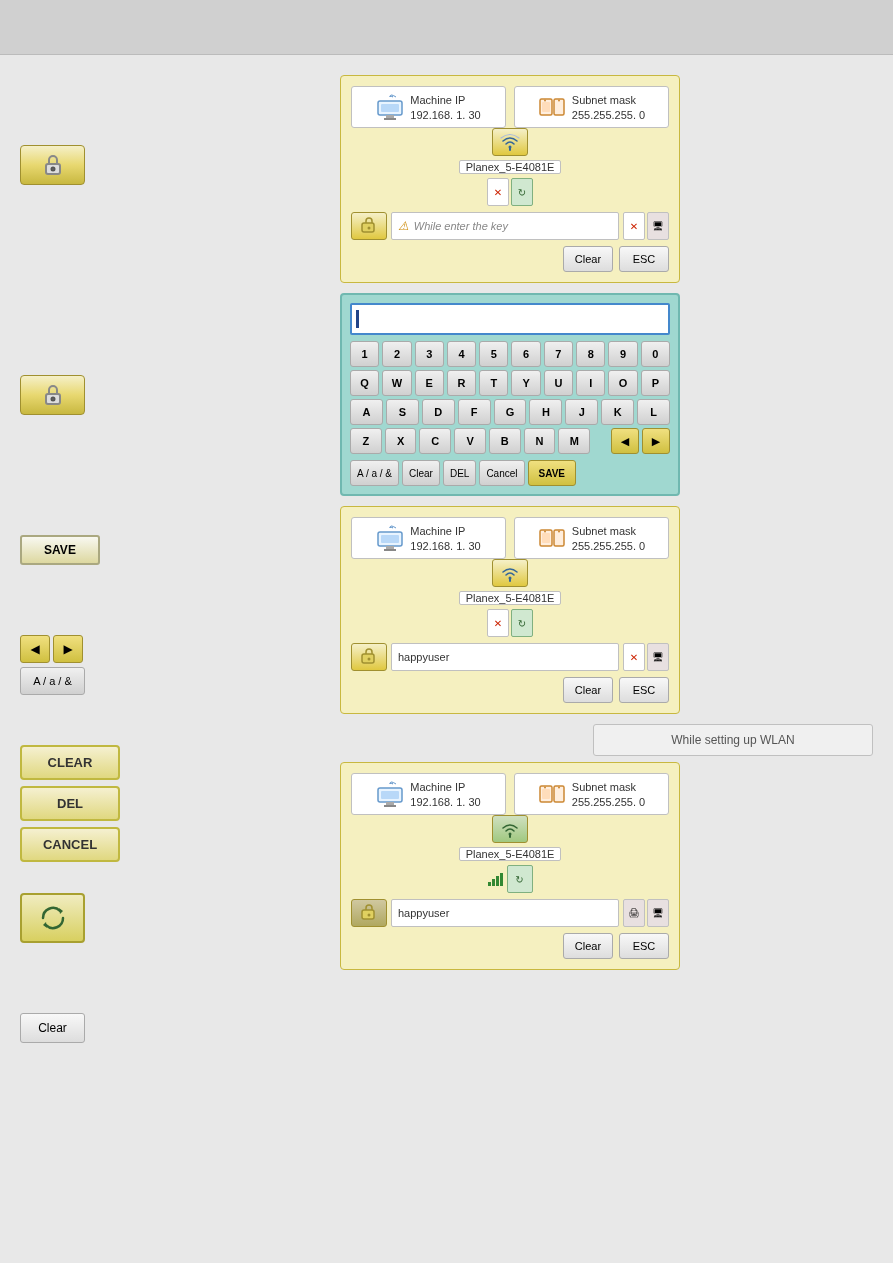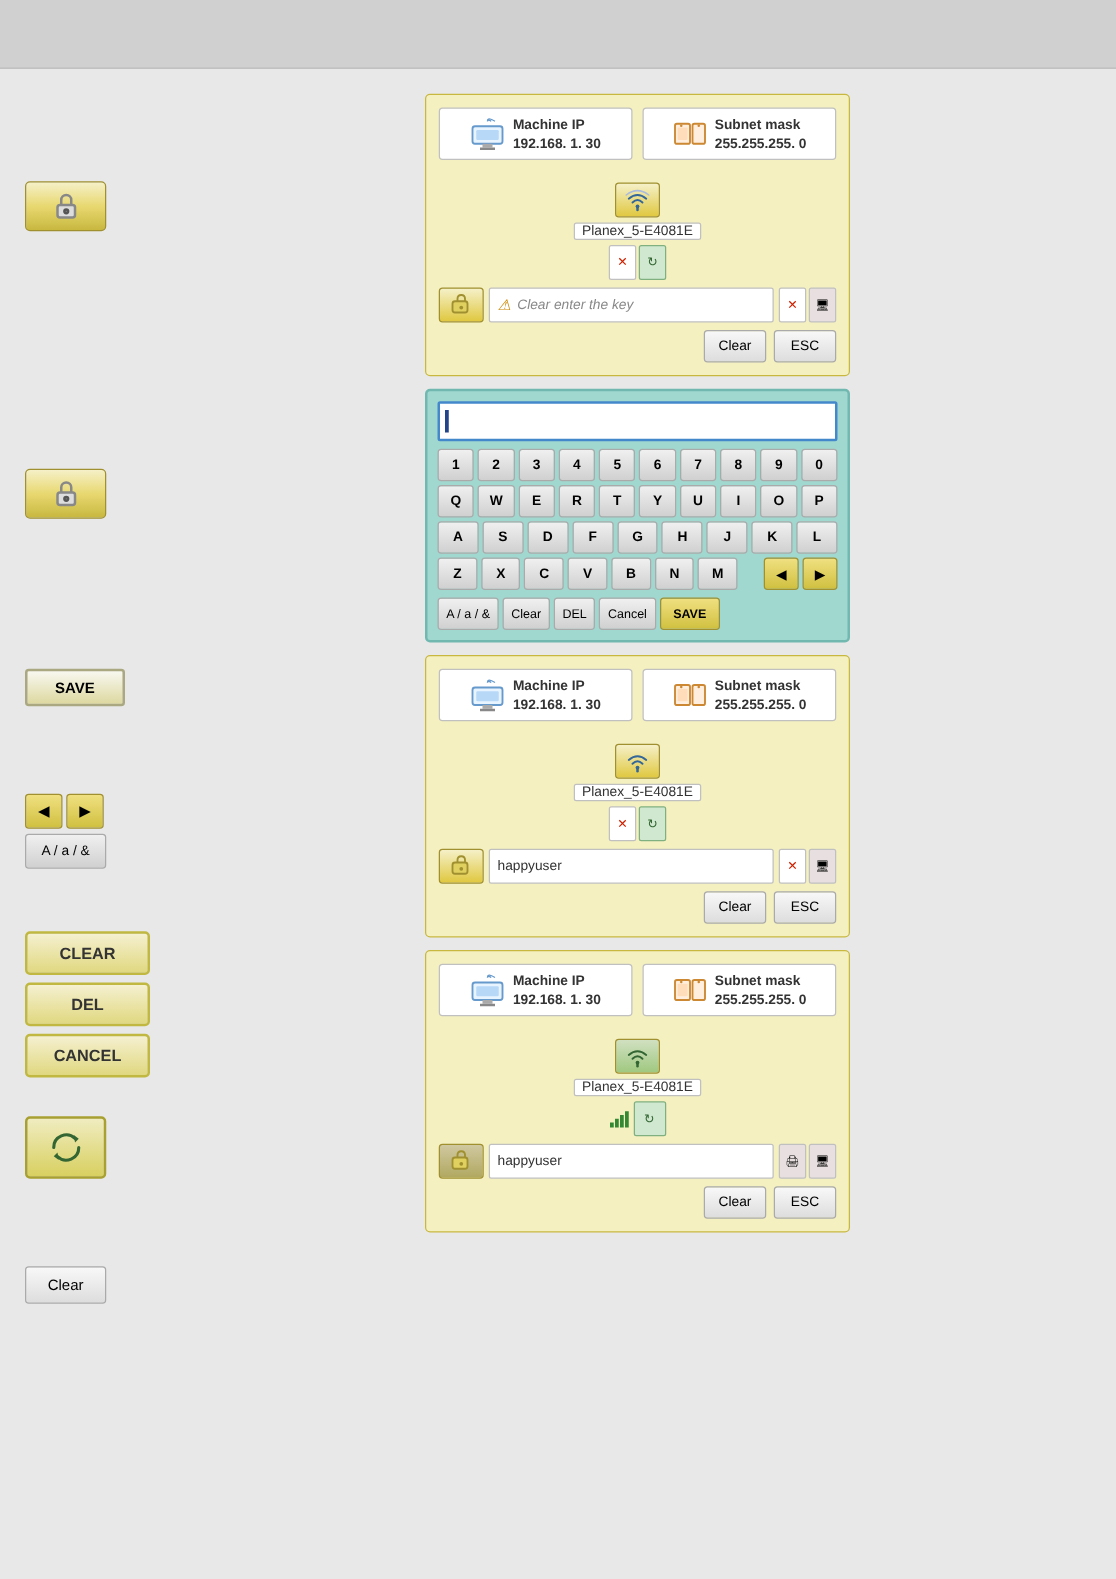--- a/index.html
+++ b/index.html
@@ -66,22 +66,21 @@
       border: 1px solid #c8b840;
       border-radius: 4px;
       padding: 10px;
       width: 340px;
     }
 
     .wlan-panel-row {
       display: flex;
       flex-direction: row;
       gap: 8px;
-      margin-bottom: 18px;
-      font-weight: bold;
+      margin-bottom: 0;
     }
 
     .info-box {
       flex: 1;
       background: #fff;
       border: 1px solid #c0c0c0;
       border-radius: 3px;
       padding: 6px 8px;
       display: flex;
       flex-direction: column;
@@ -585,21 +584,21 @@
       <div class="key-row">
         <div class="ssid-icon-btn">
           <svg width="22" height="20" viewBox="0 0 22 20">
             <rect x="4" y="7" width="12" height="9" rx="2" fill="#e0d060" stroke="#a09030" stroke-width="1.5"></rect>
             <path d="M8 7 V5 Q8 2 11 2 Q14 2 14 5 V7" stroke="#a09030" fill="none" stroke-width="1.5"></path>
             <circle cx="11" cy="12" r="1.5" fill="#a09030"></circle>
           </svg>
         </div>
         <div class="key-field">
           <span class="warn-icon">⚠</span>
-          <span>Clear enter the key</span>
+          <span>While enter the key</span>
         </div>
         <div class="ssid-actions">
           <div class="action-btn-red">✕</div>
           <div style="width:22px;height:28px;background:#e8e0e0;border:1px solid #c0c0c0;border-radius:2px;display:flex;align-items:center;justify-content:center;font-size:9px;">🖥</div>
         </div>
       </div>
 
       <div class="bottom-row">
         <div class="clear-btn">
           <span>Clear</span>
@@ -761,20 +760,23 @@
         <div class="clear-btn">
           <span>Clear</span>
         </div>
         <div class="esc-btn">
           <span>ESC</span>
         </div>
       </div>
     </div>
 
     <div>
+      <div class="wlan-notice">
+        <span>While setting up WLAN</span>
+      </div>
 
       <div class="wlan-panel">
         <div class="wlan-panel-row">
           <div class="info-box">
             <div class="info-box-icon">
               <svg width="28" height="28" viewBox="0 0 28 28">
                 <rect x="2" y="8" width="24" height="14" rx="2" fill="#e8f4ff" stroke="#6699cc" stroke-width="1.5"></rect>
                 <rect x="5" y="11" width="18" height="8" rx="1" fill="#b8d8f8"></rect>
                 <rect x="10" y="22" width="8" height="3" fill="#aaa"></rect>
                 <rect x="8" y="25" width="12" height="2" fill="#888"></rect>

